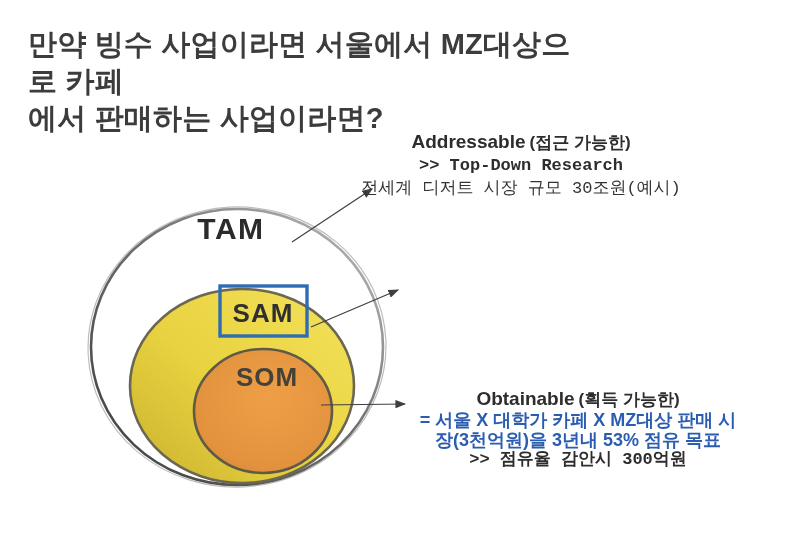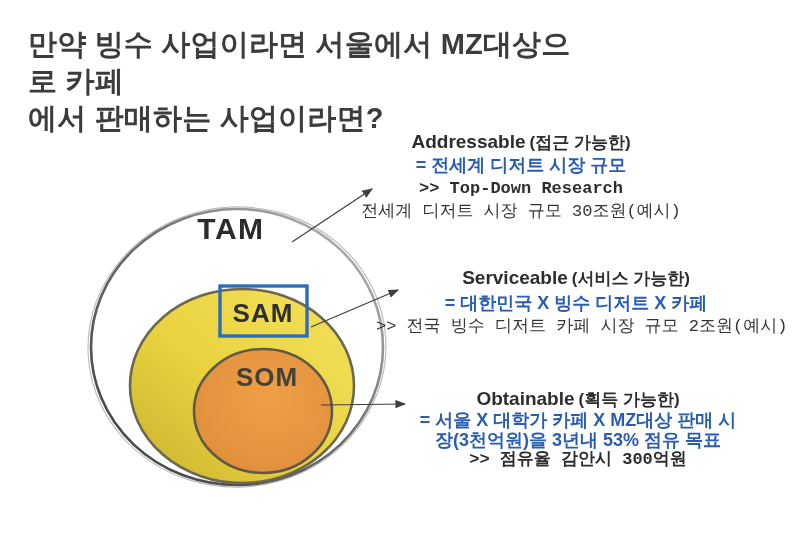--- a/index.html
+++ b/index.html
@@ -114,30 +114,24 @@
     <text class="venn-label" x="263" y="322" font-size="26" letter-spacing="1" fill="#2f2f2f" text-anchor="middle">SAM</text>
     <text class="venn-label" x="267" y="386" font-size="26" letter-spacing="1" fill="#44413a" text-anchor="middle">SOM</text>
 
     <line x1="292" y1="242" x2="372" y2="189" stroke="#3f3f3f" stroke-width="1.2" marker-end="url(#arrowhead)"></line>
     <line x1="311" y1="327" x2="398" y2="290" stroke="#3f3f3f" stroke-width="1.2" marker-end="url(#arrowhead)"></line>
     <line x1="321" y1="405" x2="405" y2="404" stroke="#3f3f3f" stroke-width="1.2" marker-end="url(#arrowhead)"></line>
   </svg>
 
   <div id="annot-addressable" class="annot">
     <div class="head"><span>Addressable</span><span class="ko">(접근 가능한)</span></div>
-    <div class="formula">= 전세계 디저트 시장 규모</div>
     <div class="plain bold">&gt;&gt; Top-Down Research</div>
     <div class="plain">전세계 디저트 시장 규모 30조원(예시)</div>
   </div>
 
-  <div id="annot-serviceable" class="annot">
-    <div class="head"><span>Serviceable</span><span class="ko">(서비스 가능한)</span></div>
-    <div class="formula">= 대한민국 X 빙수 디저트 X 카페</div>
-    <div class="plain">&gt;&gt; 전국 빙수 디저트 카페 시장 규모 2조원(예시)</div>
-  </div>
 
   <div id="annot-obtainable" class="annot">
     <div class="head"><span>Obtainable</span><span class="ko">(획득 가능한)</span></div>
     <div class="formula">= 서울 X 대학가 카페 X MZ대상 판매 시</div>
     <div class="formula">장(3천억원)을 3년내 53% 점유 목표</div>
     <div class="plain bold">&gt;&gt; 점유율 감안시 300억원</div>
   </div>
 
 </div>
 

